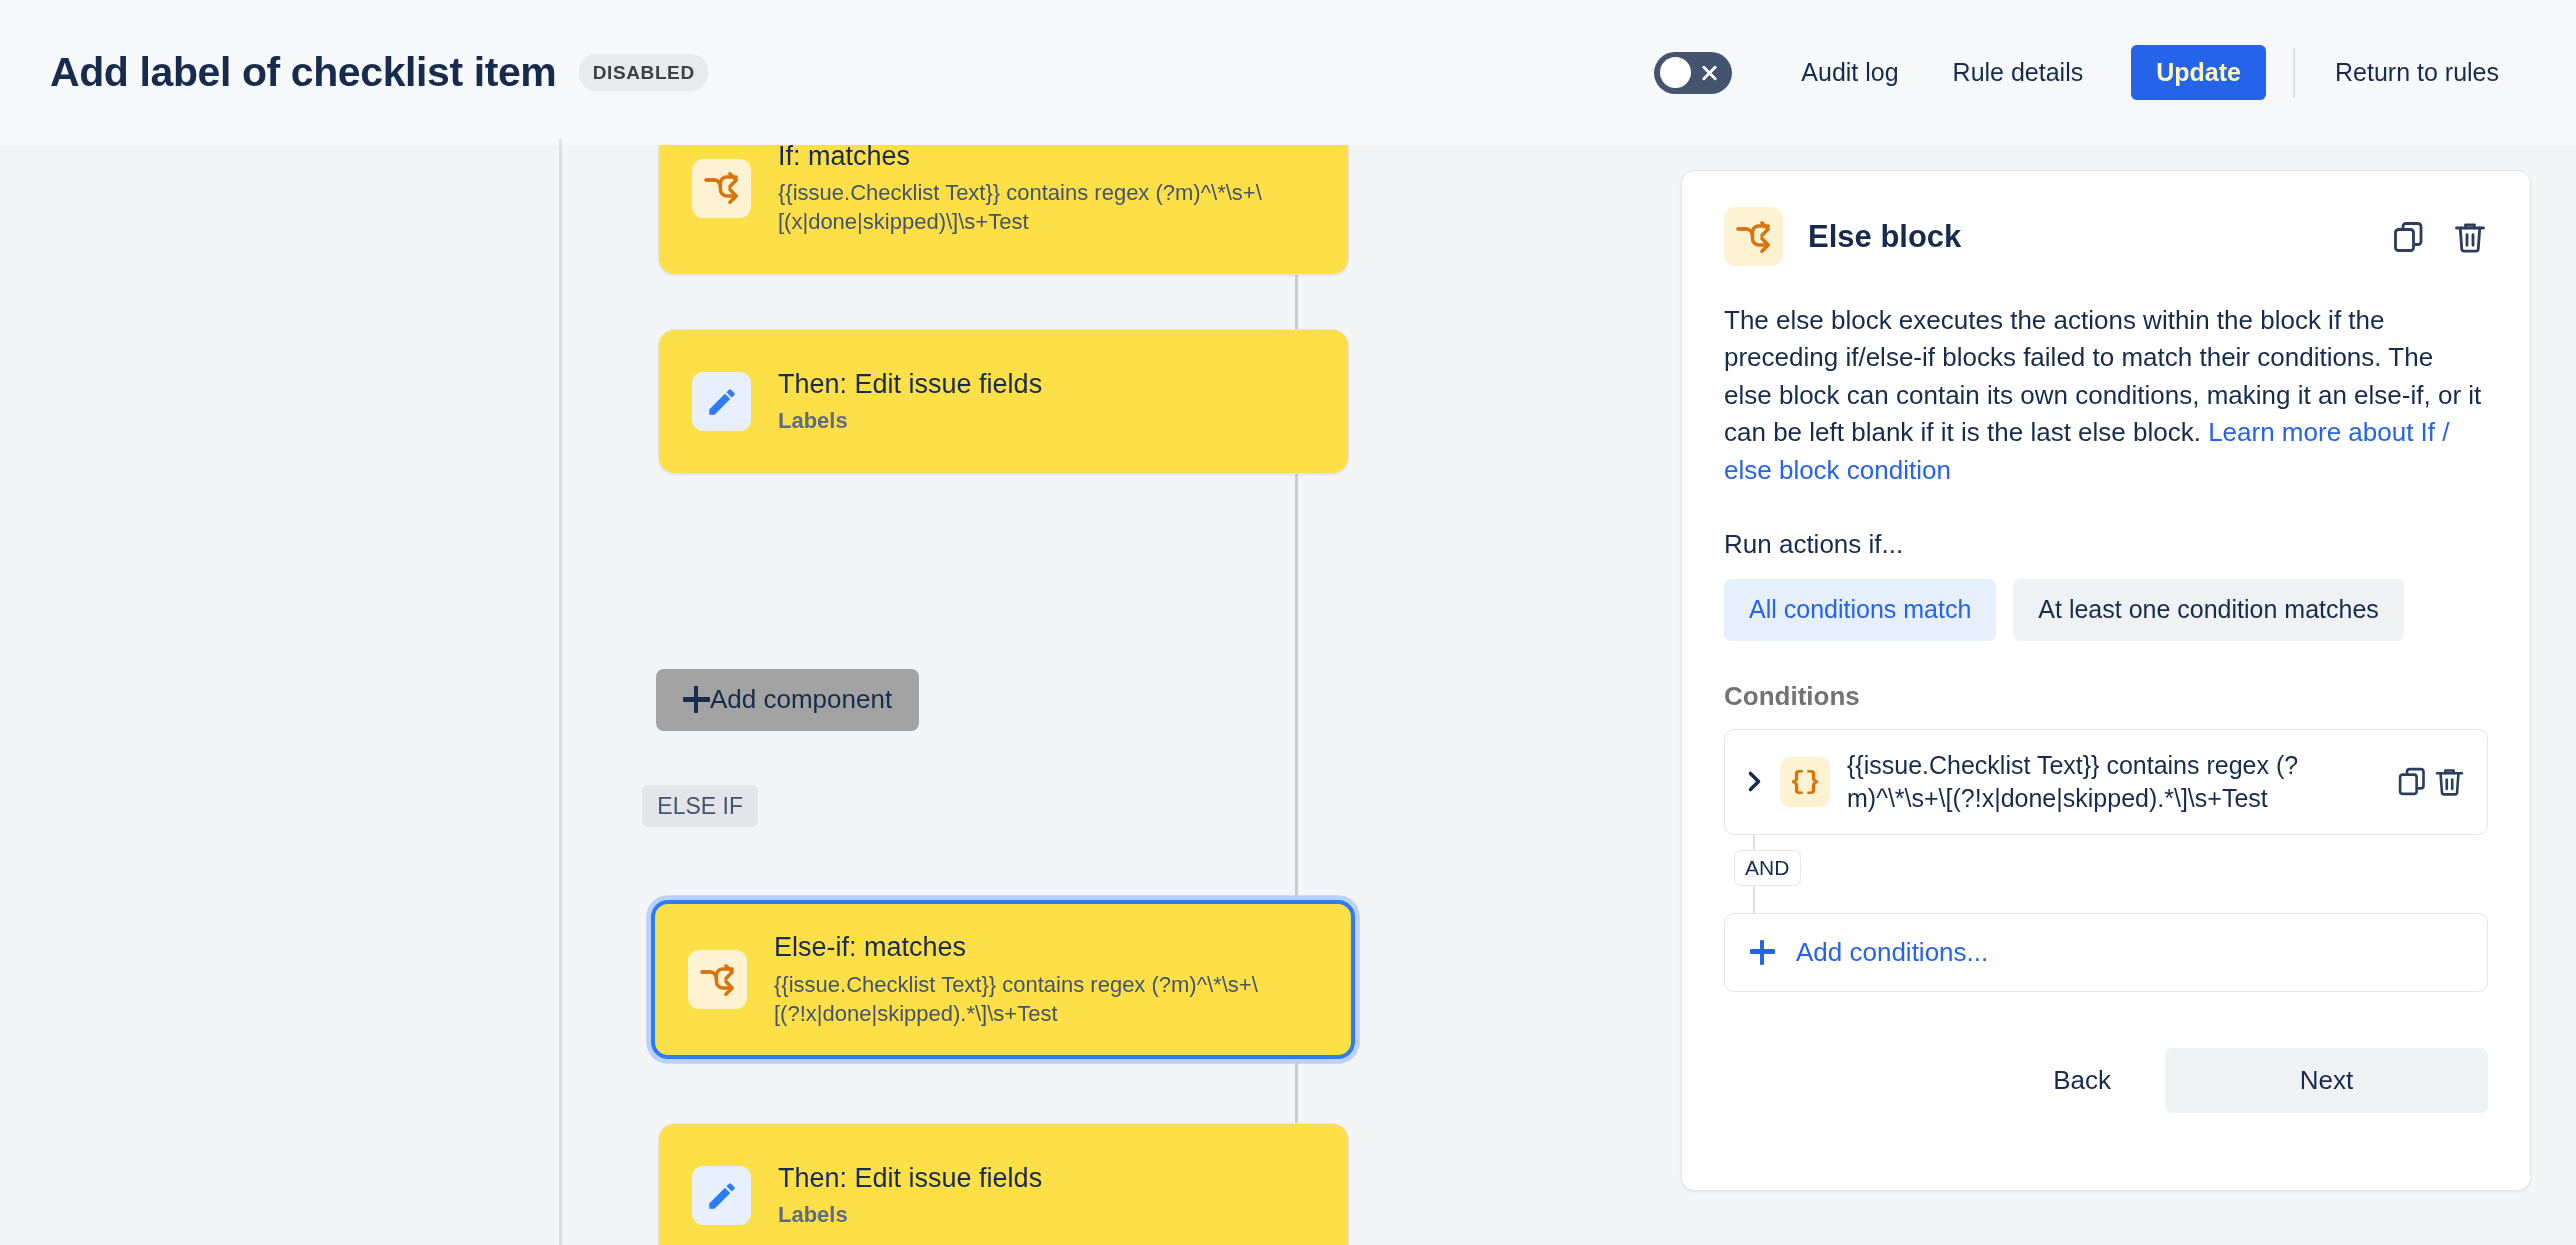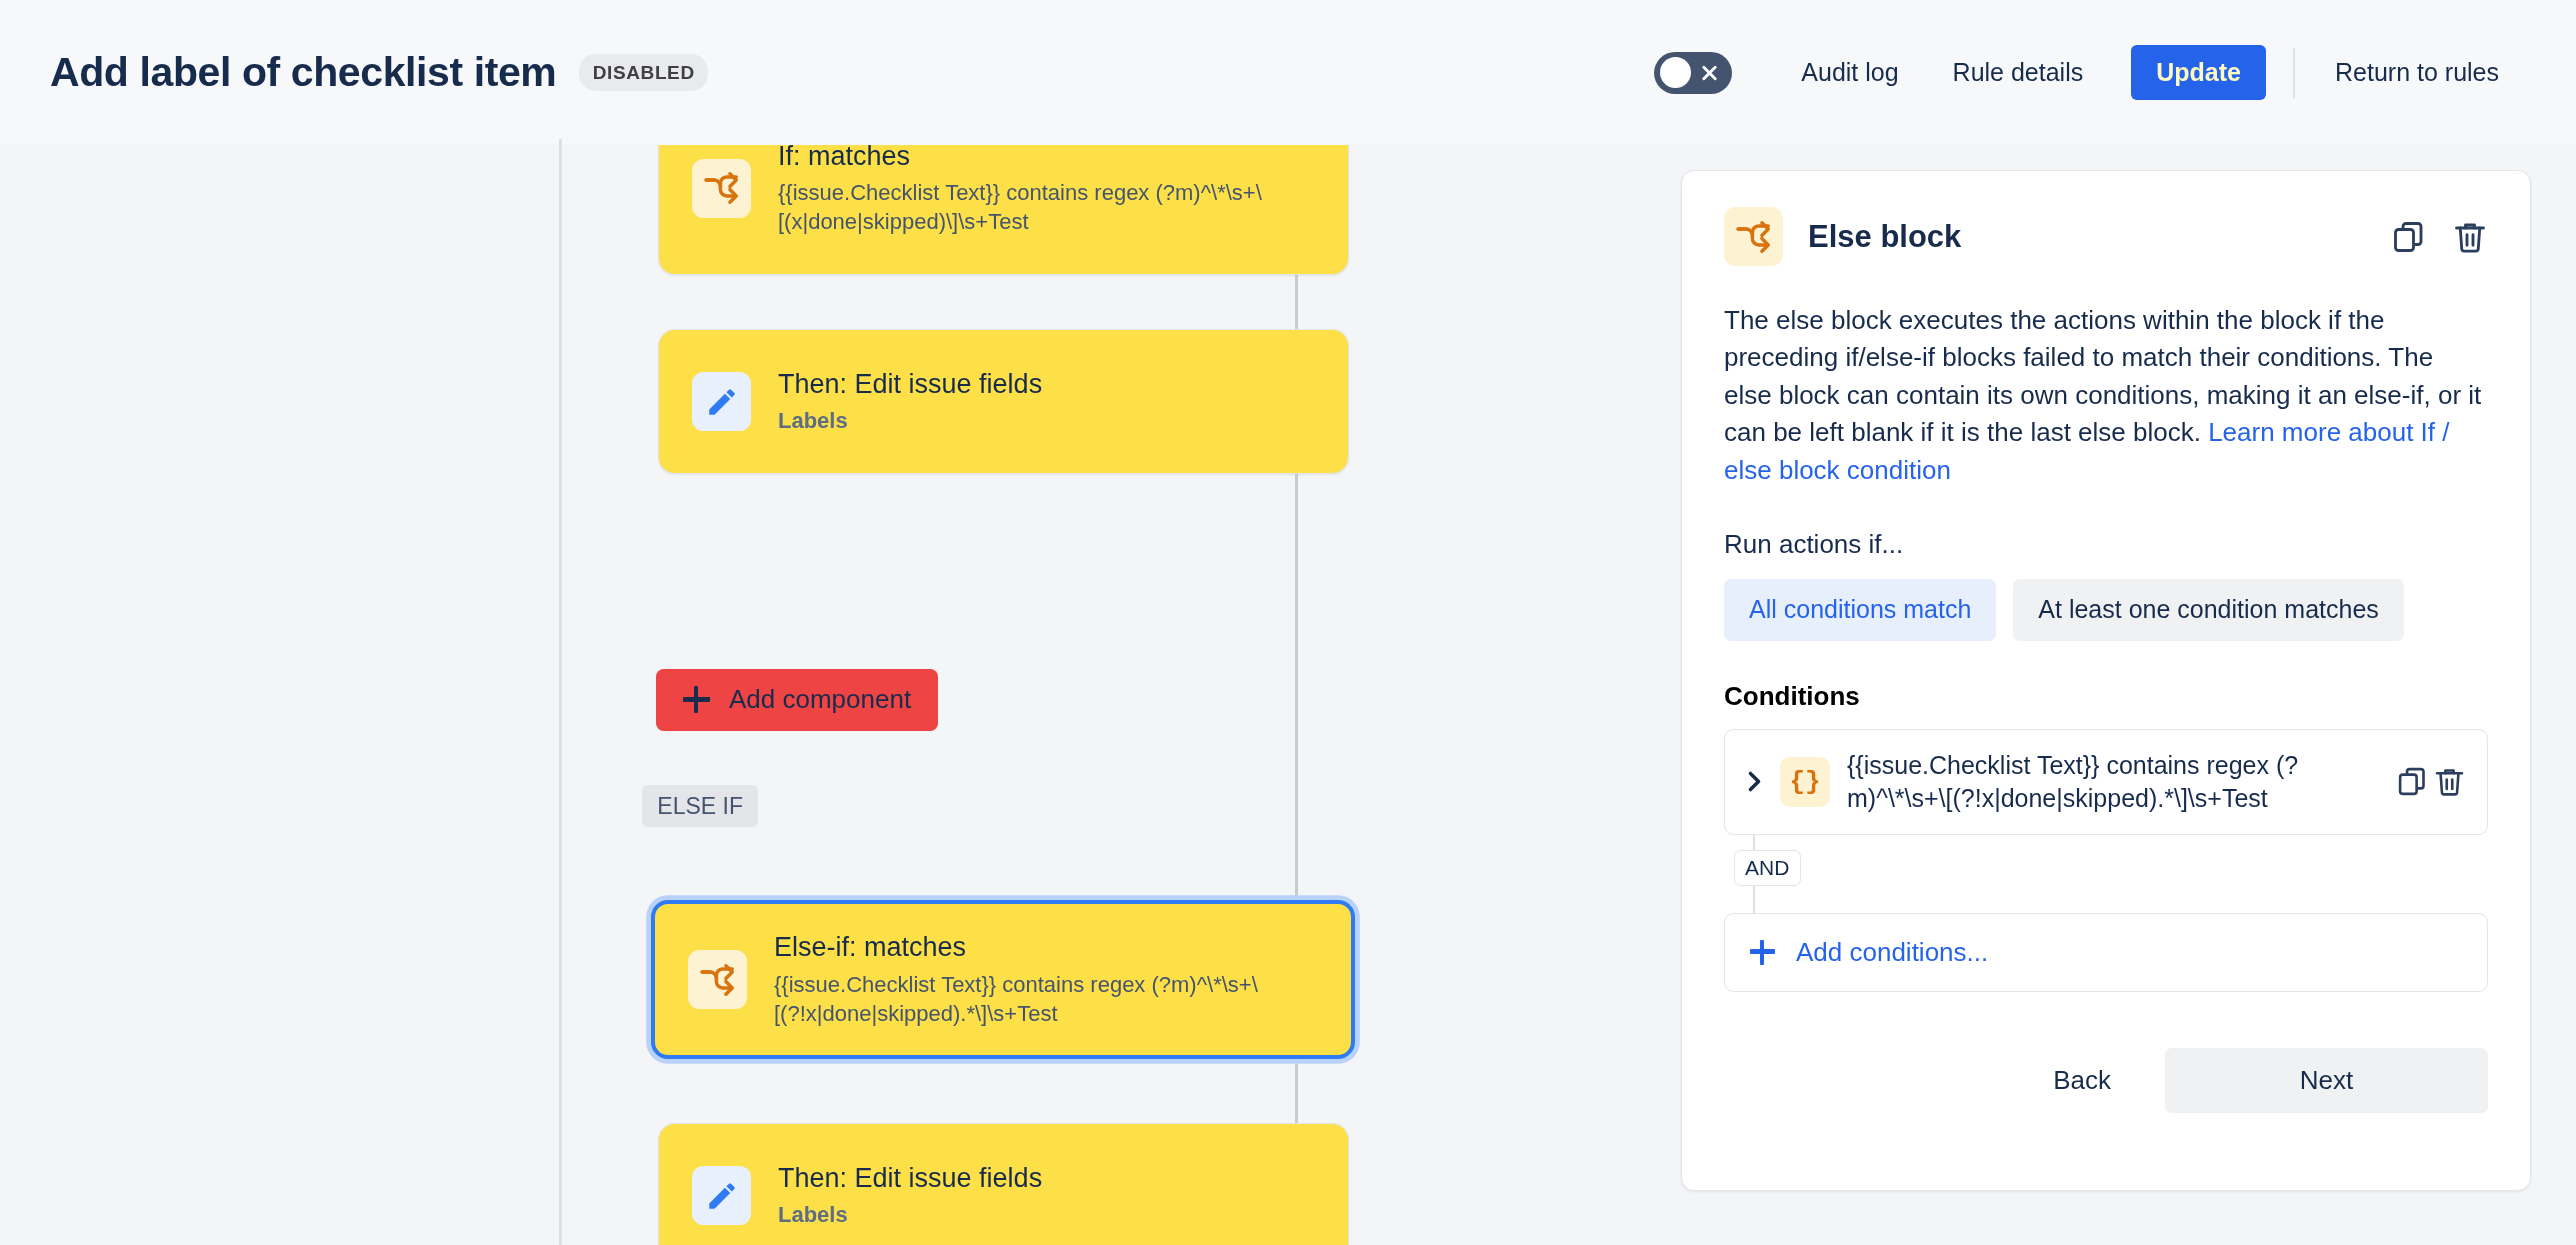--- a/index.html
+++ b/index.html
@@ -184,22 +184,21 @@
     line-height: 1.32;
     margin-top: 4.8px;
     word-break: break-word;
   }
   .node-sub.bold { font-weight: 700; color: #5e6c84; }
 
   .add-component {
     position: absolute;
     display: inline-flex;
     align-items: center;
-    gap: 19px;
-    background: #ef4444;
+    background: #a3a3a3;
     border: none;
     border-radius: 7.7px;
     padding: 15.3px 27px;
     font-size: 26px;
     font-weight: 500;
     color: #172b4d;
     cursor: pointer;
     font-family: "Liberation Sans", sans-serif;
     white-space: nowrap;
   }
@@ -268,21 +267,21 @@
   }
   .seg-row { display: flex; gap: 17px; margin-top: 19px; }
   .seg {
     border: none; border-radius: 6.7px; padding: 16.3px 25px;
     font-size: 25px; cursor: pointer; font-family: "Liberation Sans", sans-serif;
     white-space: nowrap;
   }
   .seg.active { background: #e7effd; color: #2563eb; }
   .seg.inactive { background: #f0f1f2; color: #172b4d; }
 
-  .cond-label { margin-top: 40px; font-size: 26px; font-weight: 700; color: #000000; }
+  .cond-label { margin-top: 40px; font-size: 26px; font-weight: 700; color: #737373; }
 
   .cond-card {
     margin-top: 17px;
     border: 1.9px solid #e3e5e9;
     border-radius: 9.6px;
     display: flex;
     align-items: center;
     padding: 19px 21px;
     gap: 17px;
     background: #ffffff;

